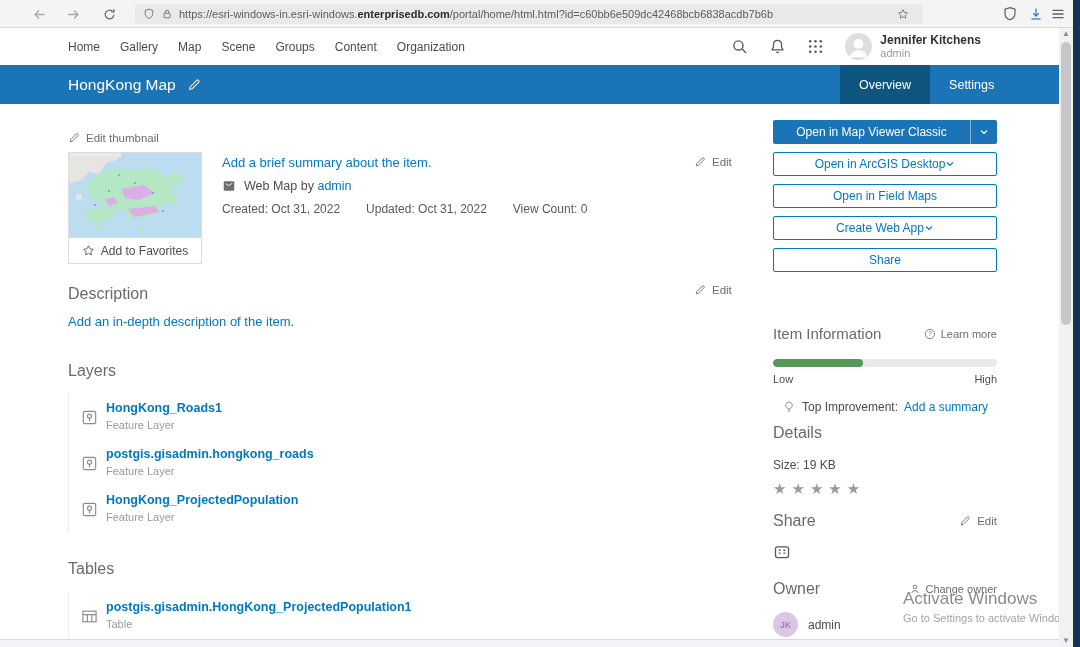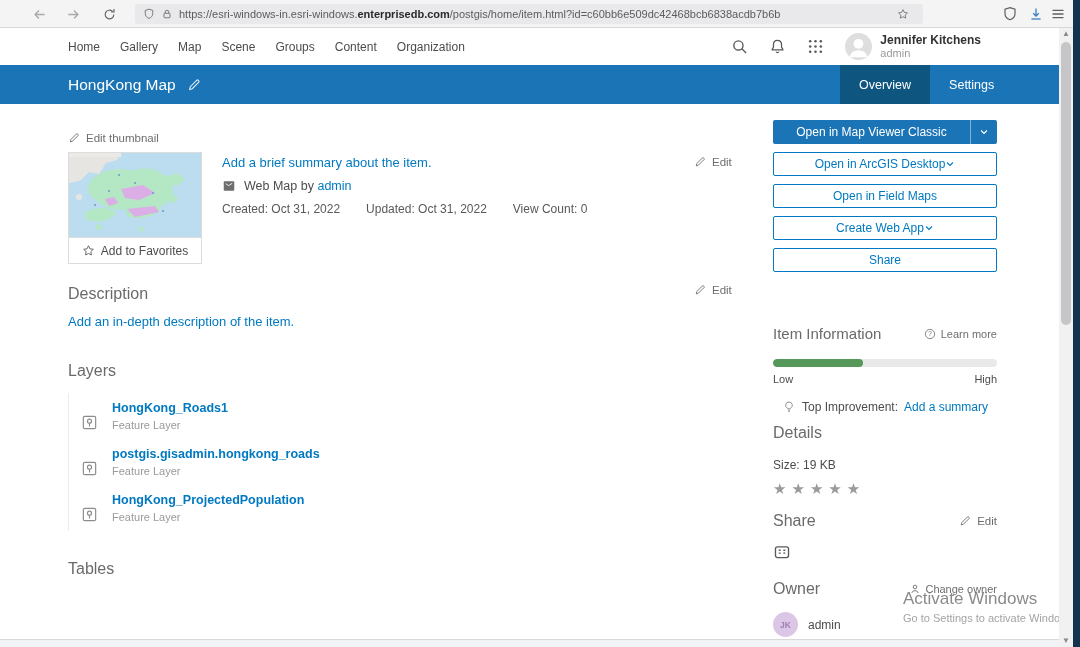--- a/index.html
+++ b/index.html
@@ -62,21 +62,21 @@
   .type-row .ic { width:14px; height:14px; color:#6e6e6e; }
   .meta-row { position:absolute; left:222px; top:202px; display:flex; gap:26px; font-size:12px; color:#595959; }
   .edit-1 { position:absolute; left:694px; top:156px; }
   .desc-head { position:absolute; left:68px; top:285px; }
   .edit-2 { position:absolute; left:694px; top:284px; }
   .desc-link { position:absolute; left:68px; top:314px; font-size:13px; }
   .layers-head { position:absolute; left:68px; top:362px; }
   .list { position:absolute; left:68px; width:630px; border-left:1px solid #ececec; }
   .layers-list { top:393px; }
   .tables-list { top:592px; }
-  .list-item { display:flex; align-items:flex-end; gap:14px; padding:8px 0 8px 12px; height:46px; cursor:pointer; }
+  .list-item { display:flex; align-items:center; gap:8px; padding:8px 0 8px 12px; height:46px; cursor:pointer; }
   .list-item .ic { width:17px; height:17px; color:#8c8c8c; margin-top:2px; }
   .li-title { font-size:12.5px; font-weight:bold; color:#0079c1; line-height:15px; }
   .li-sub { font-size:11px; color:#9a9a9a; margin-top:3px; }
   .tables-head { position:absolute; left:68px; top:560px; }
 
   
   .actions { position:absolute; left:773px; top:120px; width:224px; }
   .btn { height:24px; border-radius:2px; font-size:12px; display:flex; align-items:center; justify-content:center;
          cursor:pointer; margin-bottom:8px; }
   .btn-primary { background:#1a74b5; color:#fff; padding:0; }
@@ -235,21 +235,21 @@
           <use href="#i-reload"></use>
         </svg>
       </span>
     <div class="urlbar">
       <svg class="ic" viewBox="0 0 16 16">
           <use href="#i-shield"></use>
         </svg>
       <svg class="ic" viewBox="0 0 16 16">
           <use href="#i-lock"></use>
         </svg>
-      <span class="url-text"><span>https://esri-windows-in.esri-windows.</span><b>enterprisedb.com</b><span>/postgis/home/item.html?id=c60bb6e509dc42468bcb6838acdb7b6b</span></span>
+      <span class="url-text"><span>https://esri-windows-in.esri-windows.</span><b>enterprisedb.com</b><span>/portal/home/html.html?id=c60bb6e509dc42468bcb6838acdb7b6b</span></span>
       <svg class="ic url-star" viewBox="0 0 16 16">
           <use href="#i-star"></use>
         </svg>
     </div>
     <svg class="bright i-pocket" viewBox="0 0 16 16">
         <use href="#i-shield"></use>
       </svg>
     <svg class="bright i-dl" viewBox="0 0 16 16">
         <use href="#i-download"></use>
       </svg>
@@ -395,20 +395,31 @@
           <use href="#i-layer"></use>
         </svg>
       <span>
           <div class="li-title">HongKong_ProjectedPopulation</div>
       <div class="li-sub">Feature Layer</div>
         </span>
     </div>
   </div>
 
   <h2 class="h2 tables-head">Tables</h2>
+  <div class="list tables-list">
+    <div class="list-item">
+      <svg class="ic" viewBox="0 0 16 16">
+          <use href="#i-table"></use>
+        </svg>
+      <span>
+          <div class="li-title">postgis.gisadmin.HongKong_ProjectedPopulation1</div>
+      <div class="li-sub">Table</div>
+        </span>
+    </div>
+  </div>
 
   <div class="actions">
     <div class="btn btn-primary">
       <span class="bp-label">Open in Map Viewer Classic</span>
       <span class="bp-split">
         <svg class="chev" viewBox="0 0 12 12">
             <use href="#i-chev"></use>
           </svg>
       </span>
     </div>

